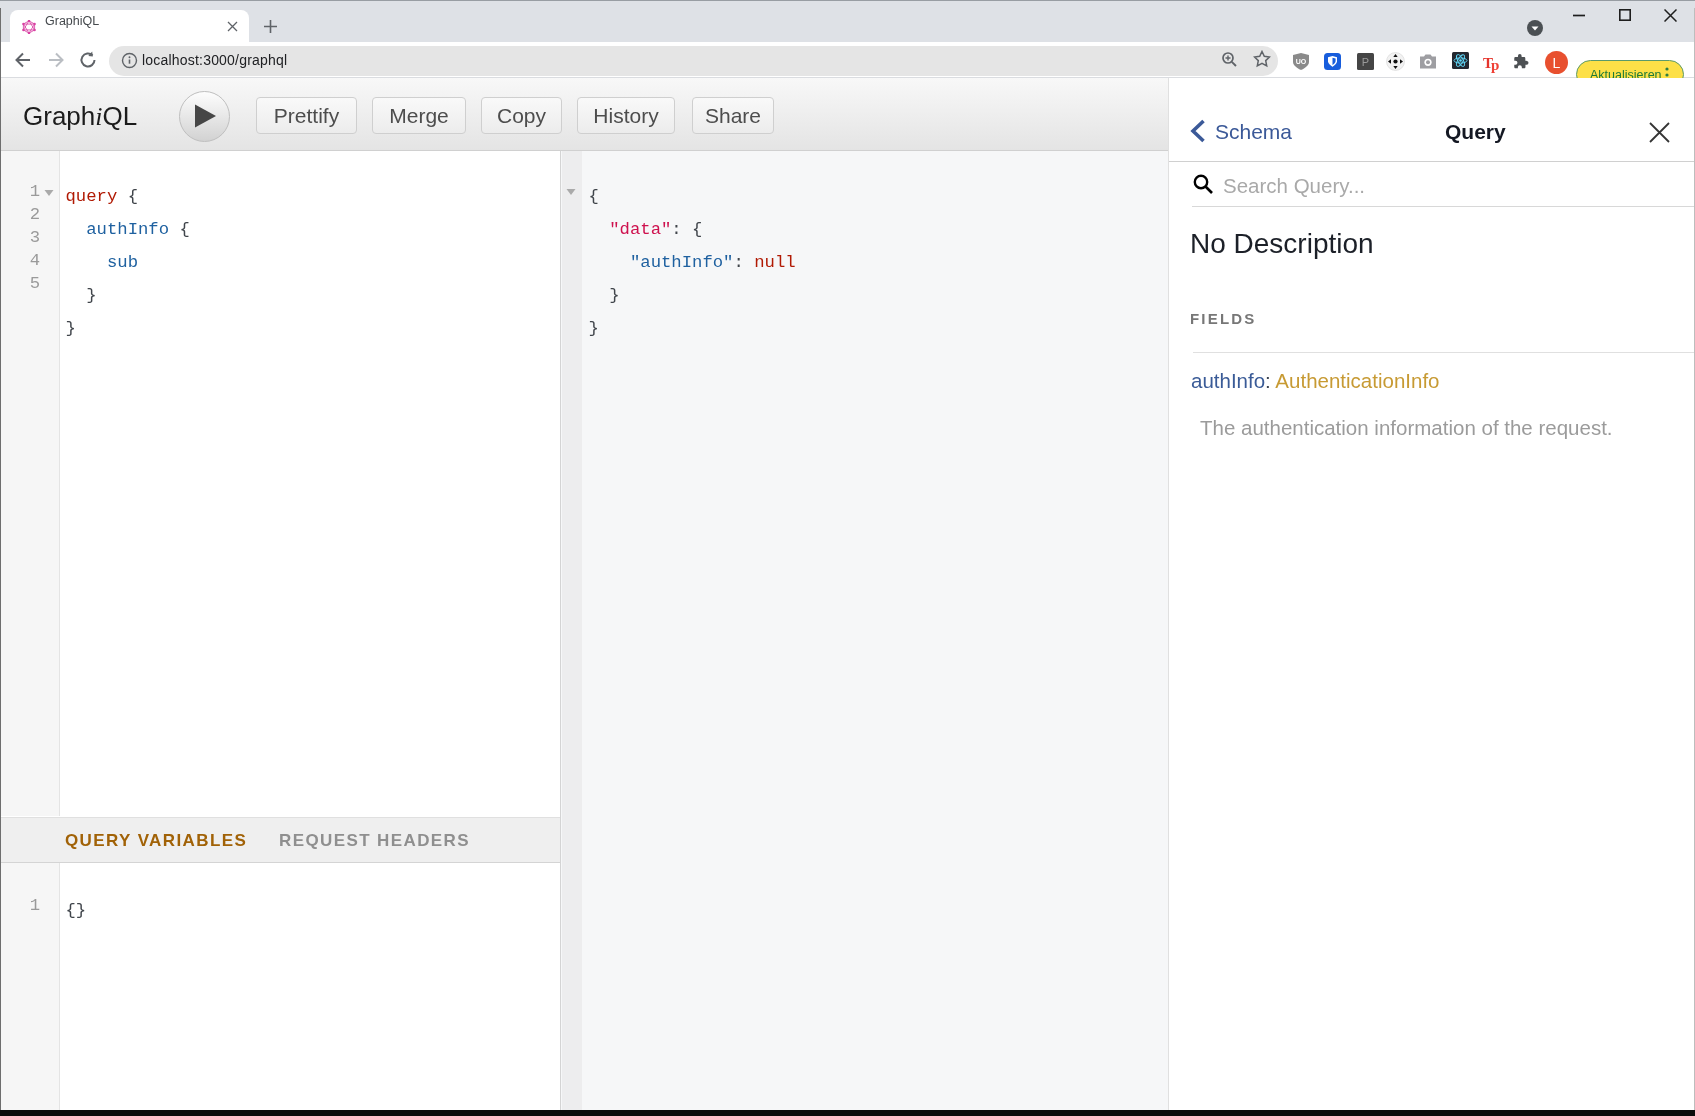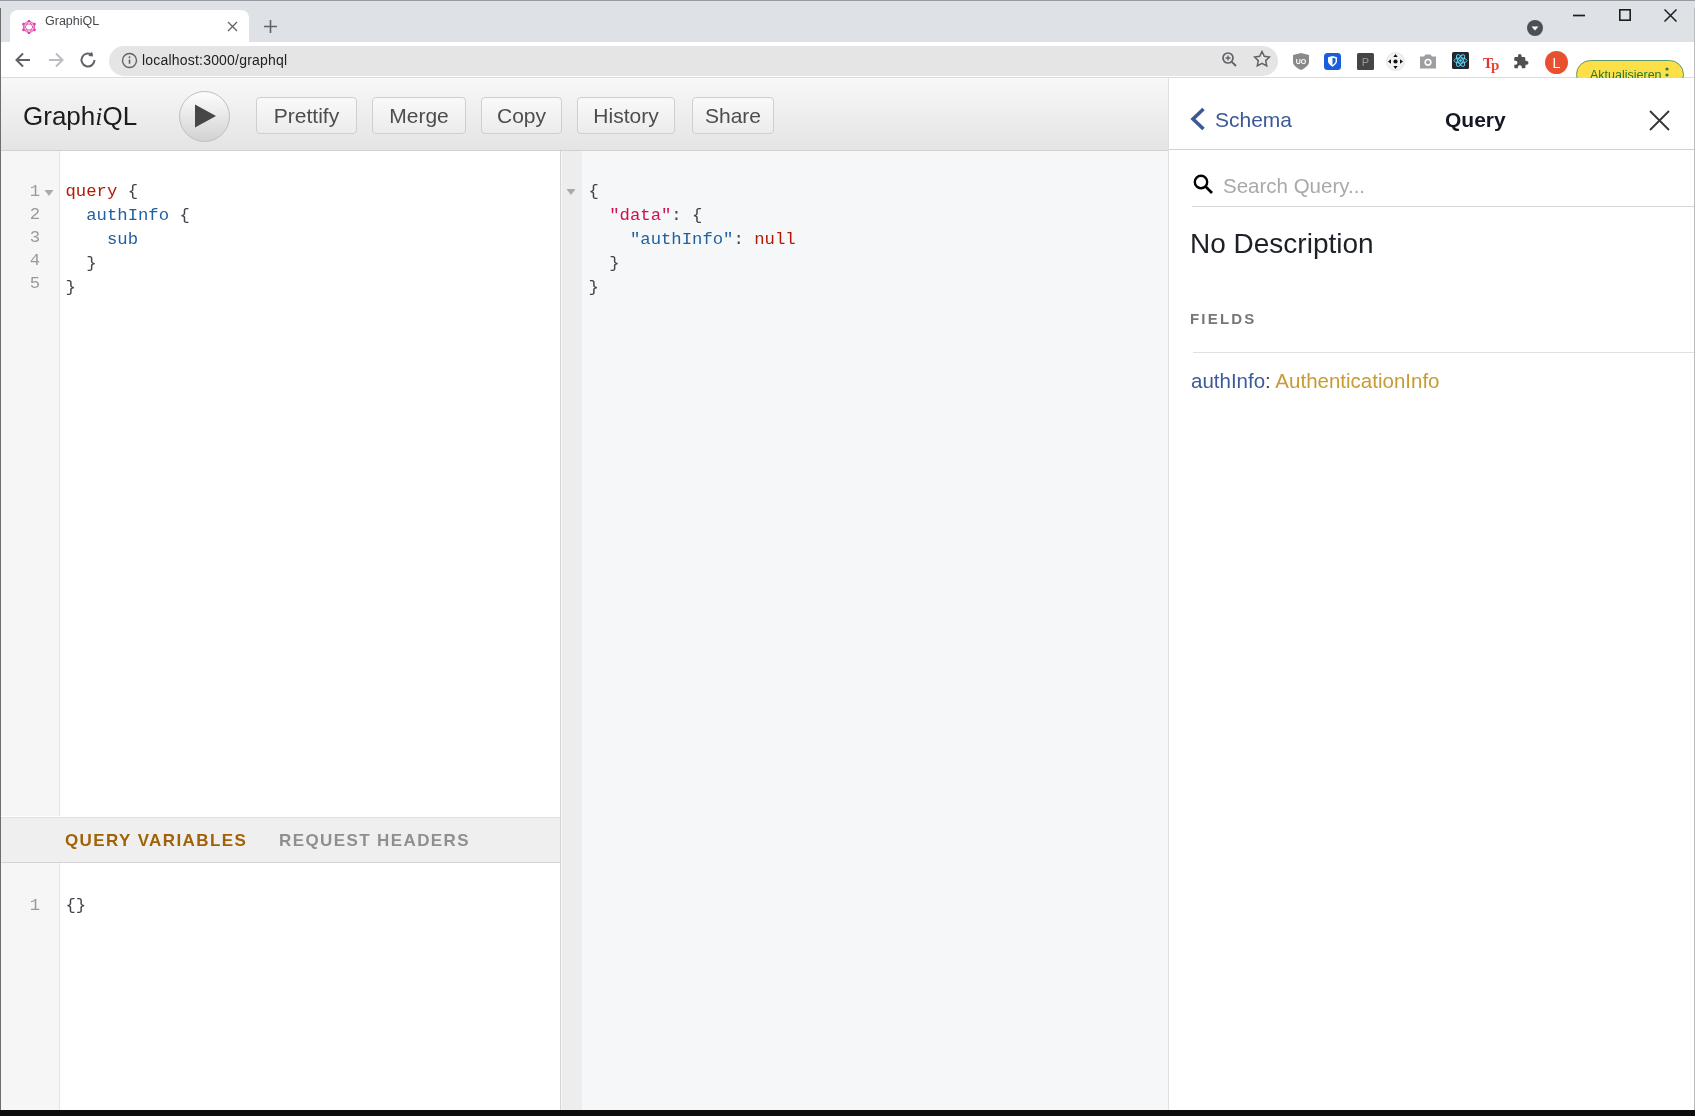--- a/index.html
+++ b/index.html
@@ -17,36 +17,36 @@
 
 #topbar{position:absolute;left:0;top:78px;width:1168px;height:73px;background:linear-gradient(#f8f8f8,#e4e4e4);border-bottom:1px solid #d0d0d0;box-sizing:border-box;}
 #logo{position:absolute;left:23px;top:23px;font-size:26px;color:#1c1c1c;}
 #logo i{font-family:"Liberation Serif",serif;font-style:italic;}
 #execbtn{position:absolute;left:179px;top:12.5px;width:51px;height:51px;border-radius:50%;background:linear-gradient(#fdfdfd,#d2d2d2);border:1px solid #bfbfbf;box-sizing:border-box;}
 .tbtn{position:absolute;top:19px;height:37px;box-sizing:border-box;border:1px solid #cfcfcf;border-radius:4px;background:linear-gradient(#f9f9f9,#ececec);color:#4d4d4d;font-size:21px;display:flex;align-items:center;justify-content:center;}
 
 #leftpane{position:absolute;left:0;top:151px;width:560px;height:665px;background:#fff;}
 #leftgutter{position:absolute;left:0;top:0;width:59px;height:665px;background:#f6f6f6;border-right:1px solid #e4e4e4;}
 .lnums{position:absolute;width:40px;text-align:right;font-family:"Liberation Mono",monospace;font-size:17.25px;line-height:23px;color:#9a9a9a;}
-pre.code{position:absolute;margin:0;font-family:"Liberation Mono",monospace;font-size:17.25px;line-height:24px;color:#2e3338;}
+pre.code{position:absolute;margin:0;font-family:"Liberation Mono",monospace;font-size:17.25px;line-height:33px;color:#2e3338;}
 .kw{color:#b11a04;}
 .prop{color:#1f61a0;}
 .def{color:#ce114e;}
 .pun{color:#40454b;}
 #varsbar{position:absolute;left:0;top:817px;width:560px;height:46px;background:#efefef;border-top:1px solid #e0e0e0;border-bottom:1px solid #d4d4d4;box-sizing:border-box;}
 #varsbar .t1{position:absolute;left:65px;top:13px;font-size:17px;font-weight:bold;letter-spacing:1.4px;color:#a16207;}
 #varsbar .t2{position:absolute;left:279px;top:13px;font-size:17px;font-weight:bold;letter-spacing:1.4px;color:#8f8f8f;}
 #varspane{position:absolute;left:0;top:863px;width:560px;height:247px;background:#fff;}
 #varsgutter{position:absolute;left:0;top:0;width:59px;height:247px;background:#f6f6f6;border-right:1px solid #e4e4e4;}
 
 #result{position:absolute;left:560px;top:151px;width:608px;height:959px;background:#f6f7f8;border-left:1px solid #d4d4d4;box-sizing:border-box;}
 #resultgutter{position:absolute;left:1px;top:0;width:20px;height:959px;background:#ededee;}
 
 #docs{position:absolute;left:1168px;top:78px;width:527px;height:1032px;background:#fff;border-left:1px solid #e0e0e0;box-sizing:border-box;}
-#dochead{position:absolute;left:0;top:0;width:527px;height:72px;background:#fff;border-bottom:1px solid #d0d0d0;box-sizing:border-box;}
+#dochead{position:absolute;left:0;top:12px;width:527px;height:72px;background:#fff;border-bottom:1px solid #d0d0d0;box-sizing:border-box;}
 #schema{position:absolute;left:46px;top:30px;font-size:21px;color:#3b5998;}
 #qtitle{position:absolute;left:276px;top:29.5px;font-size:21px;font-weight:bold;color:#141823;}
 #searchph{position:absolute;left:54px;top:96px;font-size:20.5px;color:#a9a9a9;}
 #searchline{position:absolute;left:23px;top:128px;width:504px;height:1px;background:#d8d8d8;}
 #nodesc{position:absolute;left:21px;top:149.5px;font-size:28px;color:#1c2028;}
 #fields{position:absolute;left:21px;top:232px;font-size:15px;font-weight:bold;letter-spacing:2.2px;color:#777;}
 #fieldline{position:absolute;left:24px;top:274px;width:502px;height:1px;background:#e0e0e0;}
 #frow{position:absolute;left:22px;top:291px;font-size:20.5px;}
 #fdesc{position:absolute;left:31px;top:338px;font-size:20.5px;color:#9b9b9b;}
 #taskbar{position:absolute;left:0;top:1110px;width:1695px;height:6px;background:#0c0c0c;}
@@ -231,16 +231,17 @@
   <svg class="abs" style="left:24px;top:96px" width="21" height="21" viewBox="0 0 21 21">
       <circle cx="8" cy="8" r="6.2" fill="none" stroke="#000" stroke-width="2.4"></circle>
       <path d="M12.5 12.5 L19 19" stroke="#000" stroke-width="2.6"></path>
     </svg>
   <div id="searchph">Search Query...</div>
   <div id="searchline"></div>
   <div id="nodesc">No Description</div>
   <div id="fields">FIELDS</div>
   <div id="fieldline"></div>
   <div id="frow"><span style="color:#3a5b97;">authInfo</span><span style="color:#3d4450;">: </span><span style="color:#c79a33;">AuthenticationInfo</span></div>
+  <div id="fdesc">The authentication information of the request.</div>
 </div>
 <div id="taskbar"></div>
 <div id="ledge"></div>
 <div id="redge"></div>
 
 </body></html>

